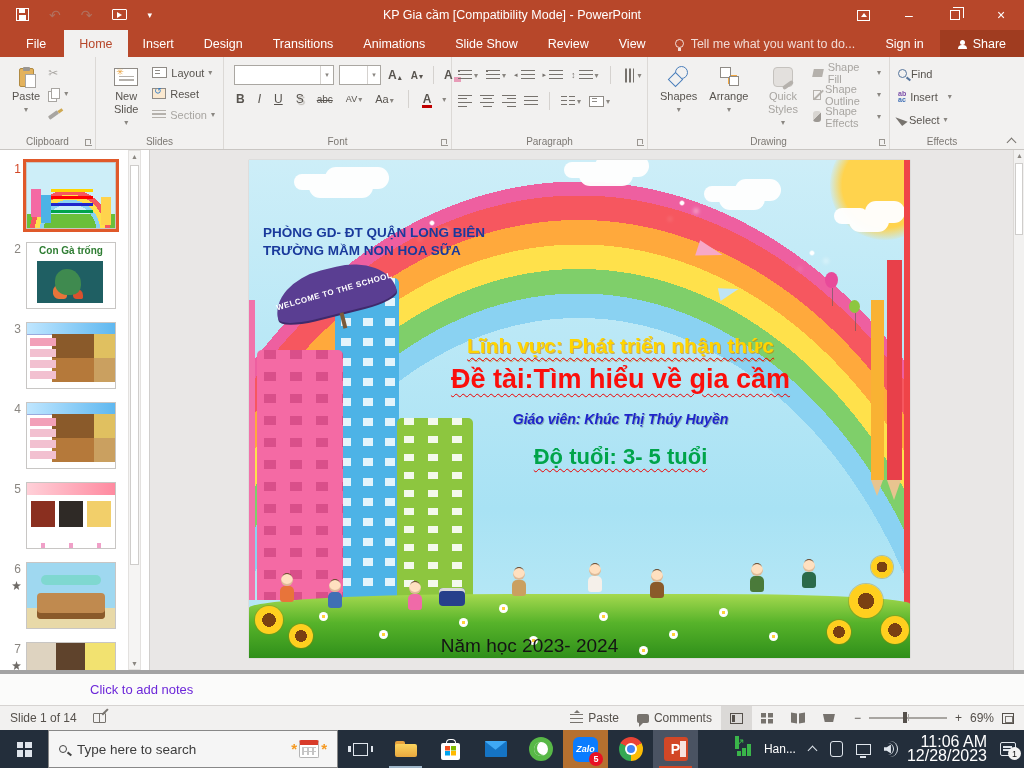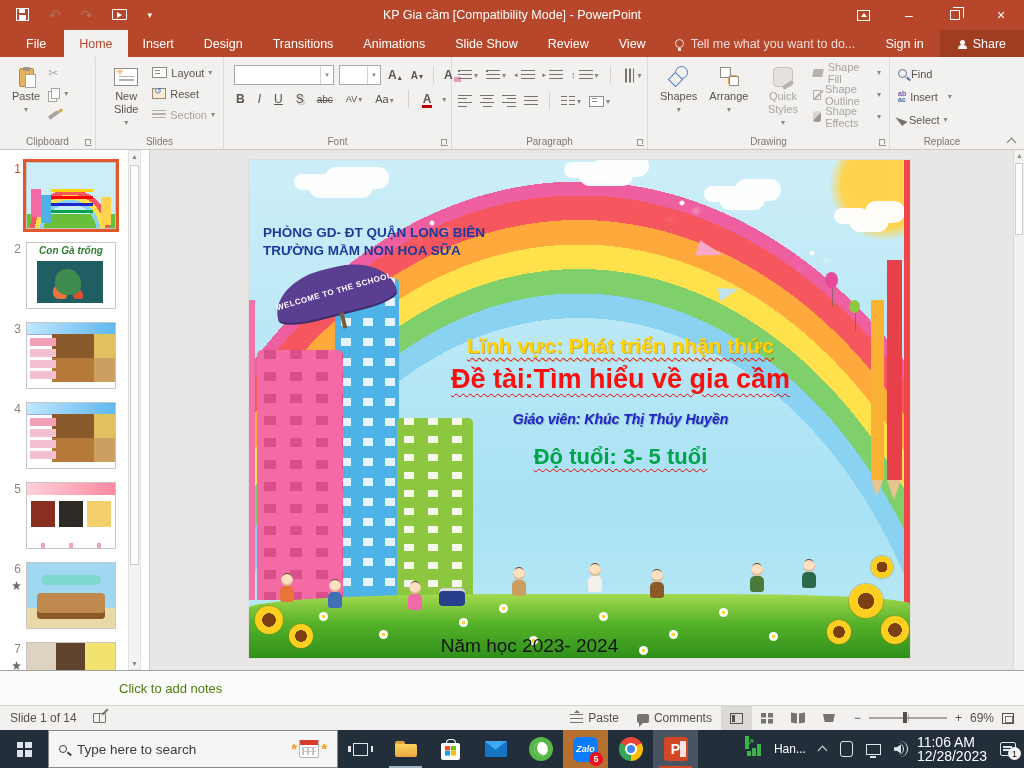--- a/index.html
+++ b/index.html
@@ -141,21 +141,21 @@
 
   
   .t1 { background:
       radial-gradient(48px 52px at 43px 70px, transparent 0 56%, #8ad2f2 56% 64%, #ffe14b 64% 74%, #f6575f 74% 84%, transparent 84%),
       linear-gradient(#cdeef8 0 78%, #6abf3a 78% 100%); }
   .t1::before { content:""; position:absolute; left:4px; top:26px; width:10px; height:28px; background:#f46aa4; box-shadow:10px 6px 0 #4db3e6, 70px 8px 0 #ffd34d; }
   .t1::after { content:""; position:absolute; left:24px; top:26px; width:42px; height:3px; background:#ffd400; box-shadow:0 7px 0 #f00, 0 14px 0 #1f24cb, 0 21px 0 #00a44a; }
   .t2 { background:#fff; }
   .t2 .t2img { position:absolute; left:10px; top:18px; width:66px; height:42px; background:#1f5f63; }
   .t2 .t2img::after { content:""; position:absolute; left:18px; top:8px; width:26px; height:26px; border-radius:50% 60% 40% 50%; background:#3f8a4f; box-shadow:-8px 10px 0 -6px #e8743a, 10px 12px 0 -8px #d9512e; }
-  .t2 .t2label { position:absolute; left:0; right:0; top:2px; text-align:center; font-size:10px; font-weight:bold; font-style:italic; color:#2e7d32; }
+  .t2 .t2label { position:absolute; left:0; right:0; top:2px; text-align:center; font-size:10px; font-weight:bold; color:#2e7d32; }
   .t34 { background:#fff; }
   .t34::before { content:""; position:absolute; left:0; top:0; right:0; height:12px; background:linear-gradient(90deg,#bfe6ff,#5fb8f0); box-shadow:inset 0 -1px 0 #9ad; }
   .t34::after { content:""; position:absolute; left:3px; top:15px; width:26px; height:8px; background:#f2a0b8; box-shadow:0 11px 0 #f2c0d0, 0 22px 0 #f2c0d0, 0 33px 0 #f2c0d0, 30px 4px 0 8px #8a5a2a, 56px 4px 0 8px #e0c060, 30px 28px 0 8px #b5793a, 56px 28px 0 8px #caa060; }
   .t5 { background:#fff; }
   .t5::before { content:""; position:absolute; left:0; top:0; right:0; height:12px; background:linear-gradient(90deg,#ffd0d8,#ff8aa0); }
   .t5::after { content:""; position:absolute; left:4px; top:18px; width:24px; height:26px; background:#8a2f1f; box-shadow:28px 0 0 #2f2a26, 56px 0 0 #f2cf6a, 0 32px 0 -10px #f0a0c8, 28px 32px 0 -10px #f0a0c8, 56px 32px 0 -10px #f0a0c8; }
   .t6 { background:linear-gradient(#9fd8f0 0 70%, #e8d9a8 70% 100%); }
   .t6::before { content:""; position:absolute; left:14px; top:12px; width:60px; height:10px; border-radius:5px; background:#7fd8d0; }
   .t6::after { content:""; position:absolute; left:10px; top:30px; width:68px; height:26px; border-radius:4px; background:#c08a4f; box-shadow:inset 0 -6px 0 #8a5a2a; }
   .t7 { background:#fff; }
@@ -211,21 +211,21 @@
 
   .s-dept { position:absolute; left:14px; top:64px; font-size:13.5px; font-weight:bold; color:#1a3a9c; line-height:18px; }
   .s-block { position:absolute; left:130px; right:48px; text-align:center; }
   .s-field { top:174px; font-size:21px; font-weight:bold; color:#ffd400; text-shadow:1px 1px 0 rgba(200,120,0,.55); text-decoration:underline wavy #e00 1px; text-underline-offset:4px; }
   .s-topic { top:204px; font-size:27px; font-weight:bold; color:#fb0f0c; text-decoration:underline wavy #e00 1px; text-underline-offset:5px; }
   .s-teacher { top:251px; font-size:14px; font-weight:bold; font-style:italic; color:#1f24cb; text-shadow:1px 1px 0 rgba(0,0,0,.25); }
   .s-age { top:284px; font-size:22px; font-weight:bold; color:#00a44a; text-decoration:underline wavy #e00 1px; text-underline-offset:4px; }
   .s-year { position:absolute; left:60px; right:160px; top:450px; text-align:center; font-size:19px; color:#141414;margin-top:25px; }
 
   
-  .notes { height:35px; background:#fbfbfa; border-top:1px solid #a3a3a3; display:flex; align-items:center; padding-left:119px; font-size:13px; color:#4d7c0f; }
+  .notes { height:35px; background:#fbfbfa; border-top:4px solid #a3a3a3; display:flex; align-items:center; padding-left:90px; font-size:13px; color:#6d28d9; }
 
   
   .statusbar { height:25px; background:#f2f1f0; border-top:1px solid #d6d3d1; display:flex; align-items:center; font-size:12px; color:#55504b; }
   .statusbar .left { display:flex; align-items:center; gap:16px; padding-left:10px; }
   .ic-proof { width:13px; height:10px; border:1.2px solid #77736e; border-radius:1px; position:relative; }
   .ic-proof::before { content:""; position:absolute; left:5px; top:0; width:1.2px; height:8px; background:#77736e; }
   .ic-proof::after { content:""; position:absolute; right:-4px; top:-3px; width:8px; height:1.8px; background:#77736e; transform:rotate(-45deg); }
   .statusbar .right { margin-left:auto; display:flex; align-items:center; height:100%; }
   .sbtn { display:flex; align-items:center; gap:5px; padding:0 9px; height:100%; }
   .sbtn.viewsel { background:#dbd9d7; }
@@ -293,21 +293,21 @@
   .ic-stock .arr { position:absolute; left:-2px; top:-6px; color:#3ab54a; font-size:11px; font-style:normal; }
   .tray-label { font-size:12px; color:#fff; }
   .chev-up { width:8px; height:8px; position:relative; }
   .chev-up::before { content:""; position:absolute; left:0; top:2px; width:6px; height:6px; border-left:1.6px solid #dfe5ec; border-top:1.6px solid #dfe5ec; transform:rotate(45deg); }
   .ic-phone { width:13px; height:16px; border:1.5px solid #dfe5ec; border-radius:3px; position:relative; }
   .ic-net { width:15px; height:11px; border:1.5px solid #dfe5ec; position:relative; }
   .ic-net::after { content:""; position:absolute; left:3px; top:11px; width:6px; height:2px; background:#dfe5ec; }
   .ic-vol { width:7px; height:9px; background:#dfe5ec; clip-path:polygon(0 30%,40% 30%,100% 0,100% 100%,40% 70%,0 70%); position:relative; }
   .vol-waves { width:7px; height:12px; border-right:1.6px solid #dfe5ec; border-radius:0 8px 8px 0; margin-left:-4px; position:relative; }
   .vol-waves::before { content:""; position:absolute; right:-5px; top:-2px; width:7px; height:16px; border-right:1.6px solid #dfe5ec; border-radius:0 9px 9px 0; }
-  .tray-time { text-align:left; font-size:14px; line-height:14px; color:#fff; }
+  .tray-time { text-align:right; font-size:16px; line-height:14px; color:#fff; }
   .ic-notif { width:16px; height:14px; border:1.5px solid #dfe5ec; border-radius:2px; position:relative; }
   .ic-notif::before { content:""; position:absolute; left:2px; top:3px; width:9px; height:1.5px; background:#dfe5ec; box-shadow:0 3px 0 #dfe5ec; }
   .nbadge { position:absolute; right:-6px; bottom:-5px; width:13px; height:13px; border-radius:50%; background:#f2f2f2; color:#111; font-size:9px; display:flex; align-items:center; justify-content:center; }
 </style>
 </head>
 <body>
 
 <div class="titlebar">
   <div class="qat">
     <span class="qbtn"><span class="ic-save"></span></span>
@@ -572,21 +572,21 @@
           <span class="ic-replace">ab<br><b>ac</b></span>
           <span>Insert</span>
           <span class="arrow" style="margin-left:6px;">▾</span>
         </span>
       <span class="mbtn">
           <span class="ic-select"></span>
           <span>Select</span>
           <span class="arrow">▾</span>
         </span>
     </div>
-    <span class="glabel">Replace</span>
+    <span class="glabel">Effects</span>
   </div>
 
   <span class="ribbon-collapse"></span>
 </div>
 
 <div class="main">
 
   <div class="thumbpanel">
     <div class="titem sel">
       <span class="tnum">1</span>

